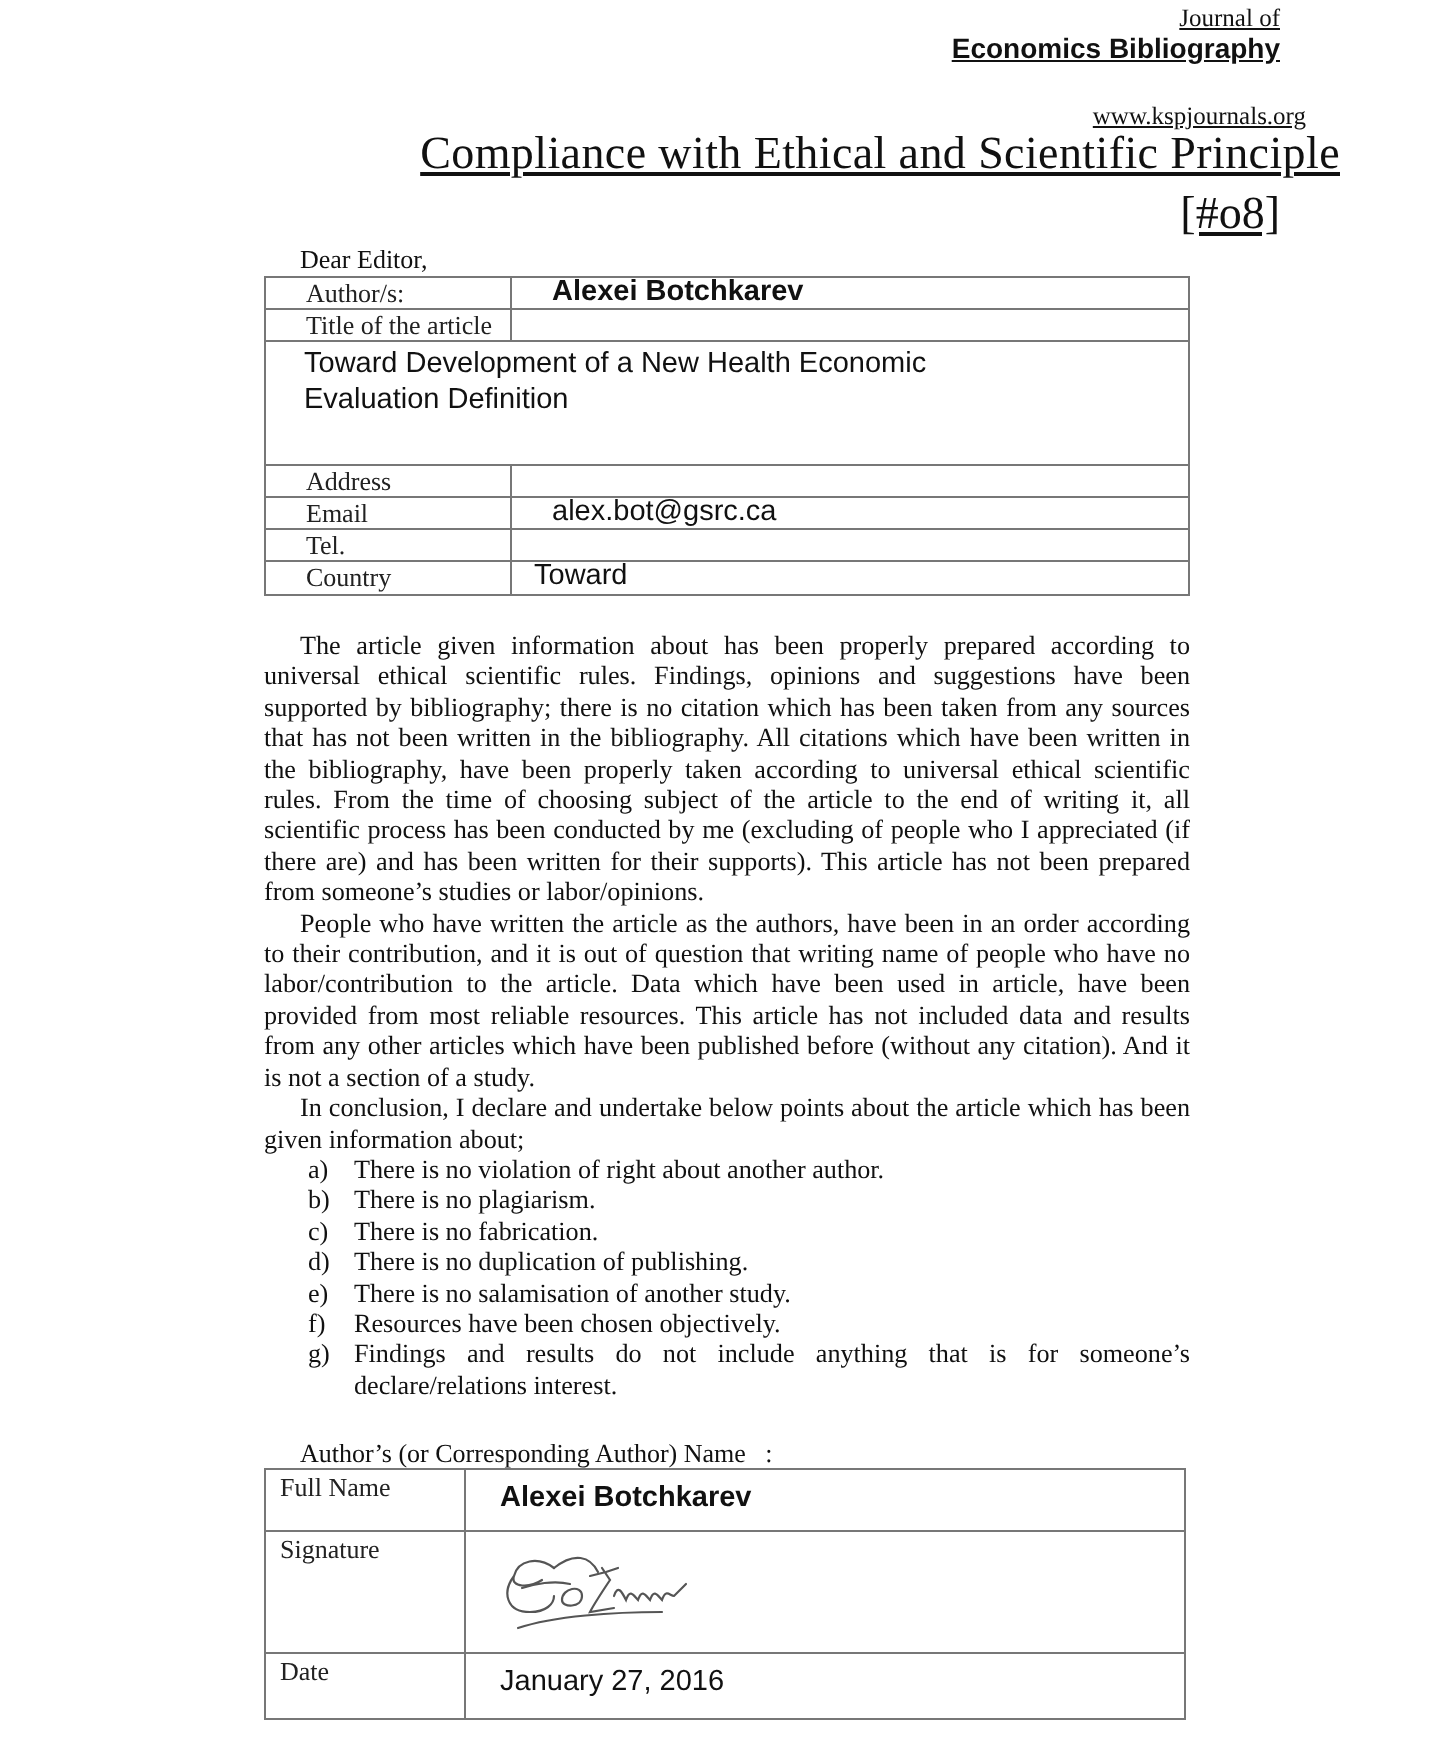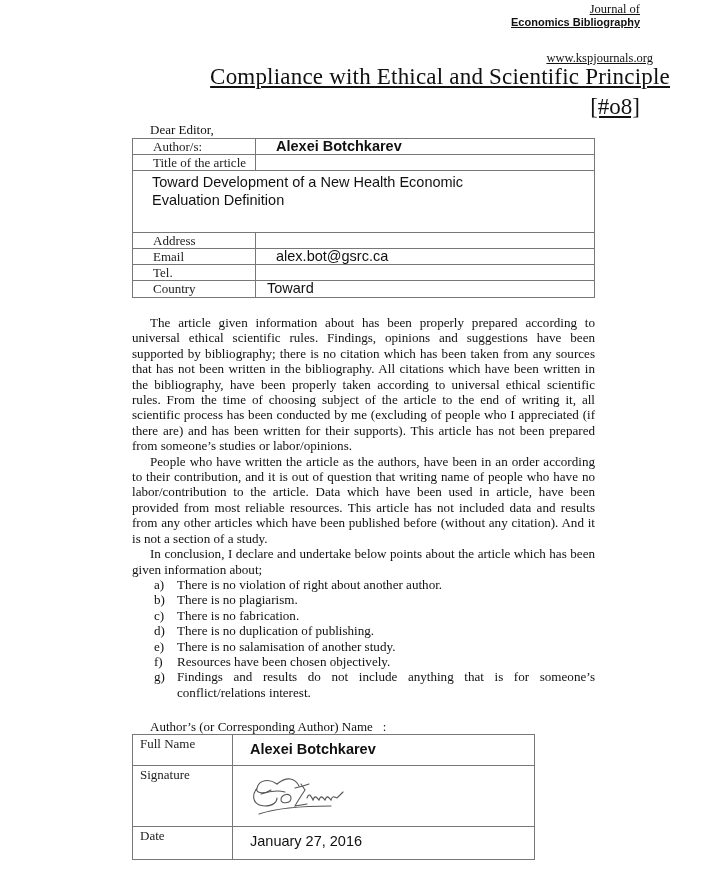--- a/index.html
+++ b/index.html
@@ -1,20 +1,20 @@
 <!DOCTYPE html>
 <html><head>
 <meta charset="utf-8">
 <style>
   html, body { margin:0; padding:0; background:#ffffff; }
   body { width:720px; height:875px; position:relative; overflow:hidden; color:#111; font-family:"Liberation Serif", serif; }
   .abs { position:absolute; }
   .center { left:0; width:640px; text-align:right;text-decoration:underline; }
   .journal-of { top:2px; font-size:12.5px; }
-  .journal-name { top:16px; font-family:"Liberation Sans", sans-serif; font-weight:bold; font-size:11px; }
+  .journal-name { top:16px; font-family:"Liberation Sans", sans-serif; font-weight:bold; font-size:14px; }
   .url { top:51px; font-size:12.5px;padding-left:13px; }
   .title { top:64px; font-size:23px; letter-spacing:0.2px;margin-left:30px; }
   .code { top:94px; font-size:23px; }
   .dear { top:122px; left:150px; font-size:13px; }
   table.form { position:absolute; border-collapse:collapse; }
   table.form td { border:1px solid #777; padding:0 0 0 20px; font-size:13px; vertical-align:top; line-height:15px; }
   .lab { font-family:"Liberation Serif", serif; color:#222; }
   .val { font-family:"Liberation Sans", sans-serif; font-size:14.5px !important; }
   .bold { font-weight:bold; }
   .body-text { left:132px; width:463px; font-size:13.1px; line-height:15.4px; text-align:justify; }
@@ -76,27 +76,27 @@
   <p>The article given information about has been properly prepared according to universal ethical scientific rules. Findings, opinions and suggestions have been supported by bibliography; there is no citation which has been taken from any sources that has not been written in the bibliography. All citations which have been written in the bibliography, have been properly taken according to universal ethical scientific rules. From the time of choosing subject of the article to the end of writing it, all scientific process has been conducted by me (excluding of people who I appreciated (if there are) and has been written for their supports). This article has not been prepared from someone’s studies or labor/opinions.</p>
   <p>People who have written the article as the authors, have been in an order according to their contribution, and it is out of question that writing name of people who have no labor/contribution to the article.  Data which have been used in article, have been provided from most reliable resources. This article has not included data and results from any other articles which have been published before (without any citation). And it is not a section of a study.</p>
   <p>In conclusion, I declare and undertake below points about the article which has been given information about;</p>
   <ol class="points">
     <li><span class="mk">a)</span><span>There is no violation of right about another author.</span></li>
     <li><span class="mk">b)</span><span>There is no plagiarism.</span></li>
     <li><span class="mk">c)</span><span>There is no fabrication.</span></li>
     <li><span class="mk">d)</span><span>There is no duplication of publishing.</span></li>
     <li><span class="mk">e)</span><span>There is no salamisation of another study.</span></li>
     <li><span class="mk">f)</span><span>Resources have been chosen objectively.</span></li>
-    <li><span class="mk">g)</span><span>Findings and results do not include anything that is for someone’s conflict/relations interest.</span></li>
+    <li><span class="mk">g)</span><span>Findings and results do not include anything that is for someone’s declare/relations interest.</span></li>
   </ol>
 </div>
 
 <div class="abs auth-label" style="white-space:pre;">Author’s (or Corresponding Author) Name   :</div>
 
-<table class="form sig" style="left:132px; top:734px; width:403px;padding-left:11px;">
+<table class="form sig" style="left:132px; top:734px; width:461px;padding-left:11px;">
   <colgroup>
       <col style="width:100px">
       <col>
     </colgroup>
   <tbody>
       <tr style="height:31px">
     <td class="lab" style="padding:1px 0 0 7px;">Full Name</td>
     <td class="val bold" style="padding:7px 0 0 17px;">Alexei Botchkarev</td>
   </tr>
   <tr style="height:61px">

